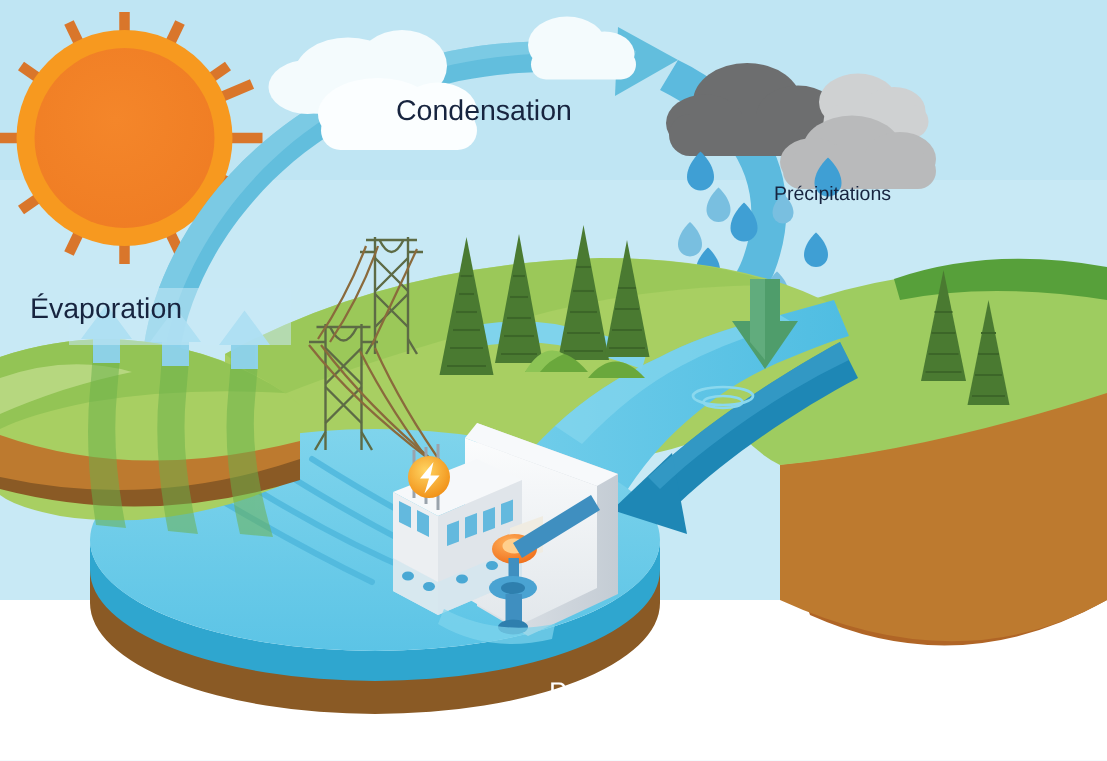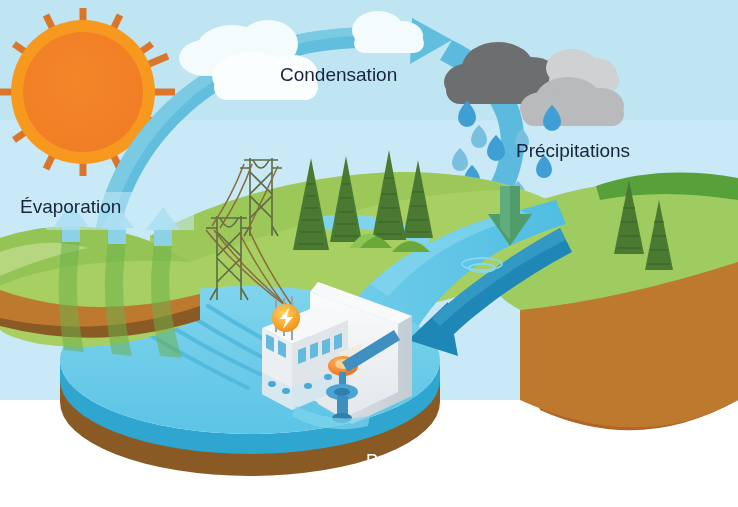--- a/index.html
+++ b/index.html
@@ -3,22 +3,22 @@
 <meta charset="utf-8">
 <style>
   html,body{margin:0;padding:0;background:#ffffff;}
   body{font-family:"Liberation Sans","DejaVu Sans",sans-serif;}
   #stage{position:relative;width:738px;height:507px;overflow:hidden;background:#ffffff;}
   #scene{position:absolute;left:0;top:0;width:738px;height:507px;}
   .lbl{position:absolute;white-space:pre;line-height:1.12;pointer-events:none;}
   .lbl.dark{color:#17243f;}
   .lbl.white{color:#ffffff;}
   #lbl-evaporation{left:20px;top:196px;font-size:19px;}
-  #lbl-condensation{left:280px;top:64px;font-size:19px;}
-  #lbl-precipitations{left:516px;top:140px;font-size:19px;}
+  #lbl-condensation{left:264px;top:64px;font-size:19px;}
+  #lbl-precipitations{left:516px;top:122px;font-size:13px;}
   #lbl-hydro{left:366px;top:411px;font-size:18px;}
 </style>
 </head>
 <body>
 
 <div id="stage">
 
   <svg id="scene" viewBox="0 0 738 507" xmlns="http://www.w3.org/2000/svg">
 
     <defs>

